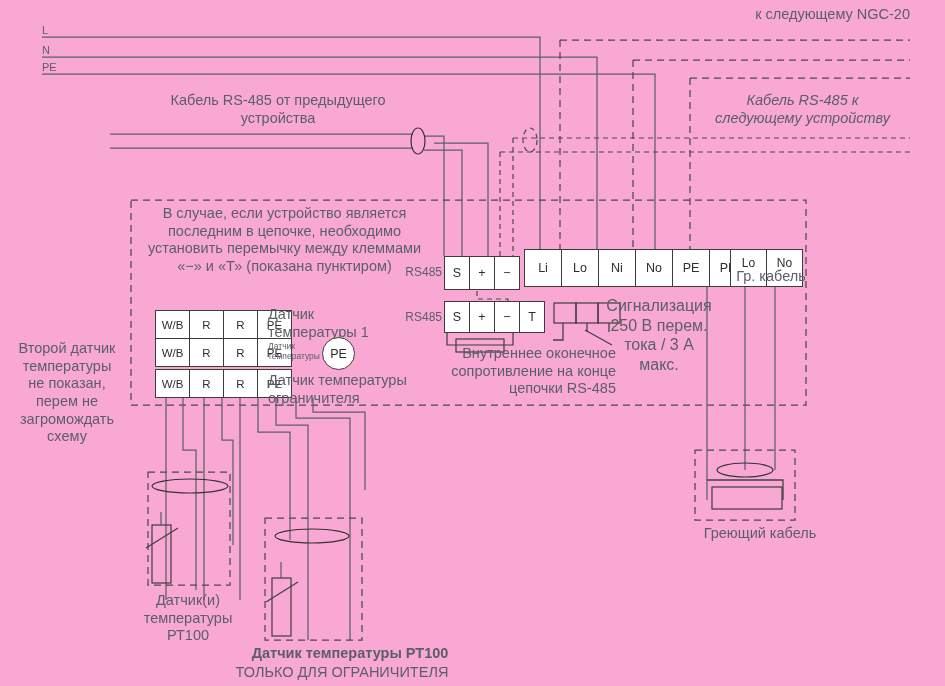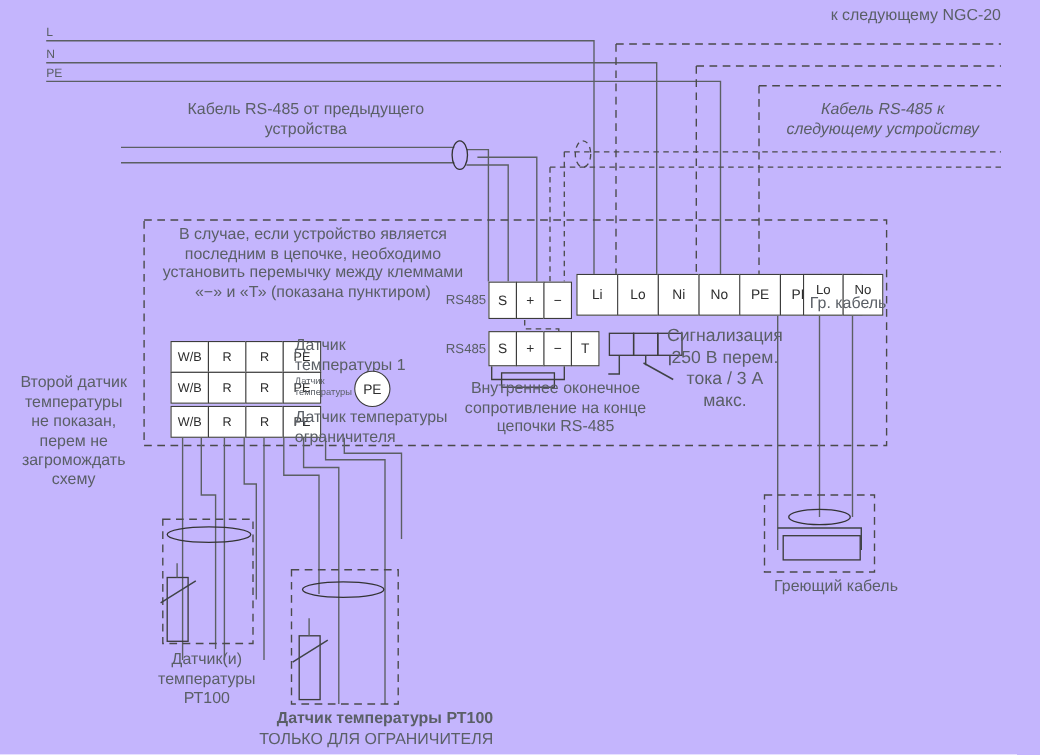--- a/index.html
+++ b/index.html
@@ -7,21 +7,21 @@
     padding: 0;
     background: #ffffff;
   }
   body {
     font-family: "Liberation Sans", sans-serif;
   }
   #diagram-root {
     position: relative;
     width: 945px;
     height: 686px;
-    background: #c4b5fd;
+    background: #f9a8d4;
     overflow: hidden;
   }
   .lbl {
     position: absolute;
     color: #5a5f66;
     font-family: "Liberation Sans", sans-serif;
     line-height: 1.22;
     white-space: pre;
   }
   .lbl.c { text-align: center; }
@@ -163,21 +163,21 @@
 установить перемычку между клеммами
 «−» и «Т» (показана пунктиром)</div>
 
   <div class="lbl c" style="left:8px; top:340px; width:118px; font-size:14.5px;">Второй датчик
 температуры
 не показан,
 перем не
 загромождать
 схему</div>
 
-  <div class="lbl c" style="left:394px; top:345px; width:222px; font-size:14.5px;">Внутреннее оконечное
+  <div class="lbl c" style="left:394px; top:345px; width:222px; font-size:14.5px;text-align:right;">Внутреннее оконечное
 сопротивление на конце
 цепочки RS-485</div>
 
   <div class="lbl c" style="left:600px; top:296px; width:118px; font-size:16px;">Сигнализация
 250 В перем.
 тока / 3 А
 макс.</div>
 
   <div class="lbl r" style="left:388px; top:265px; width:54px; font-size:12px;">RS485</div>
   <div class="term" style="left:444px; top:256px; width:26px; height:34px;">S</div>

